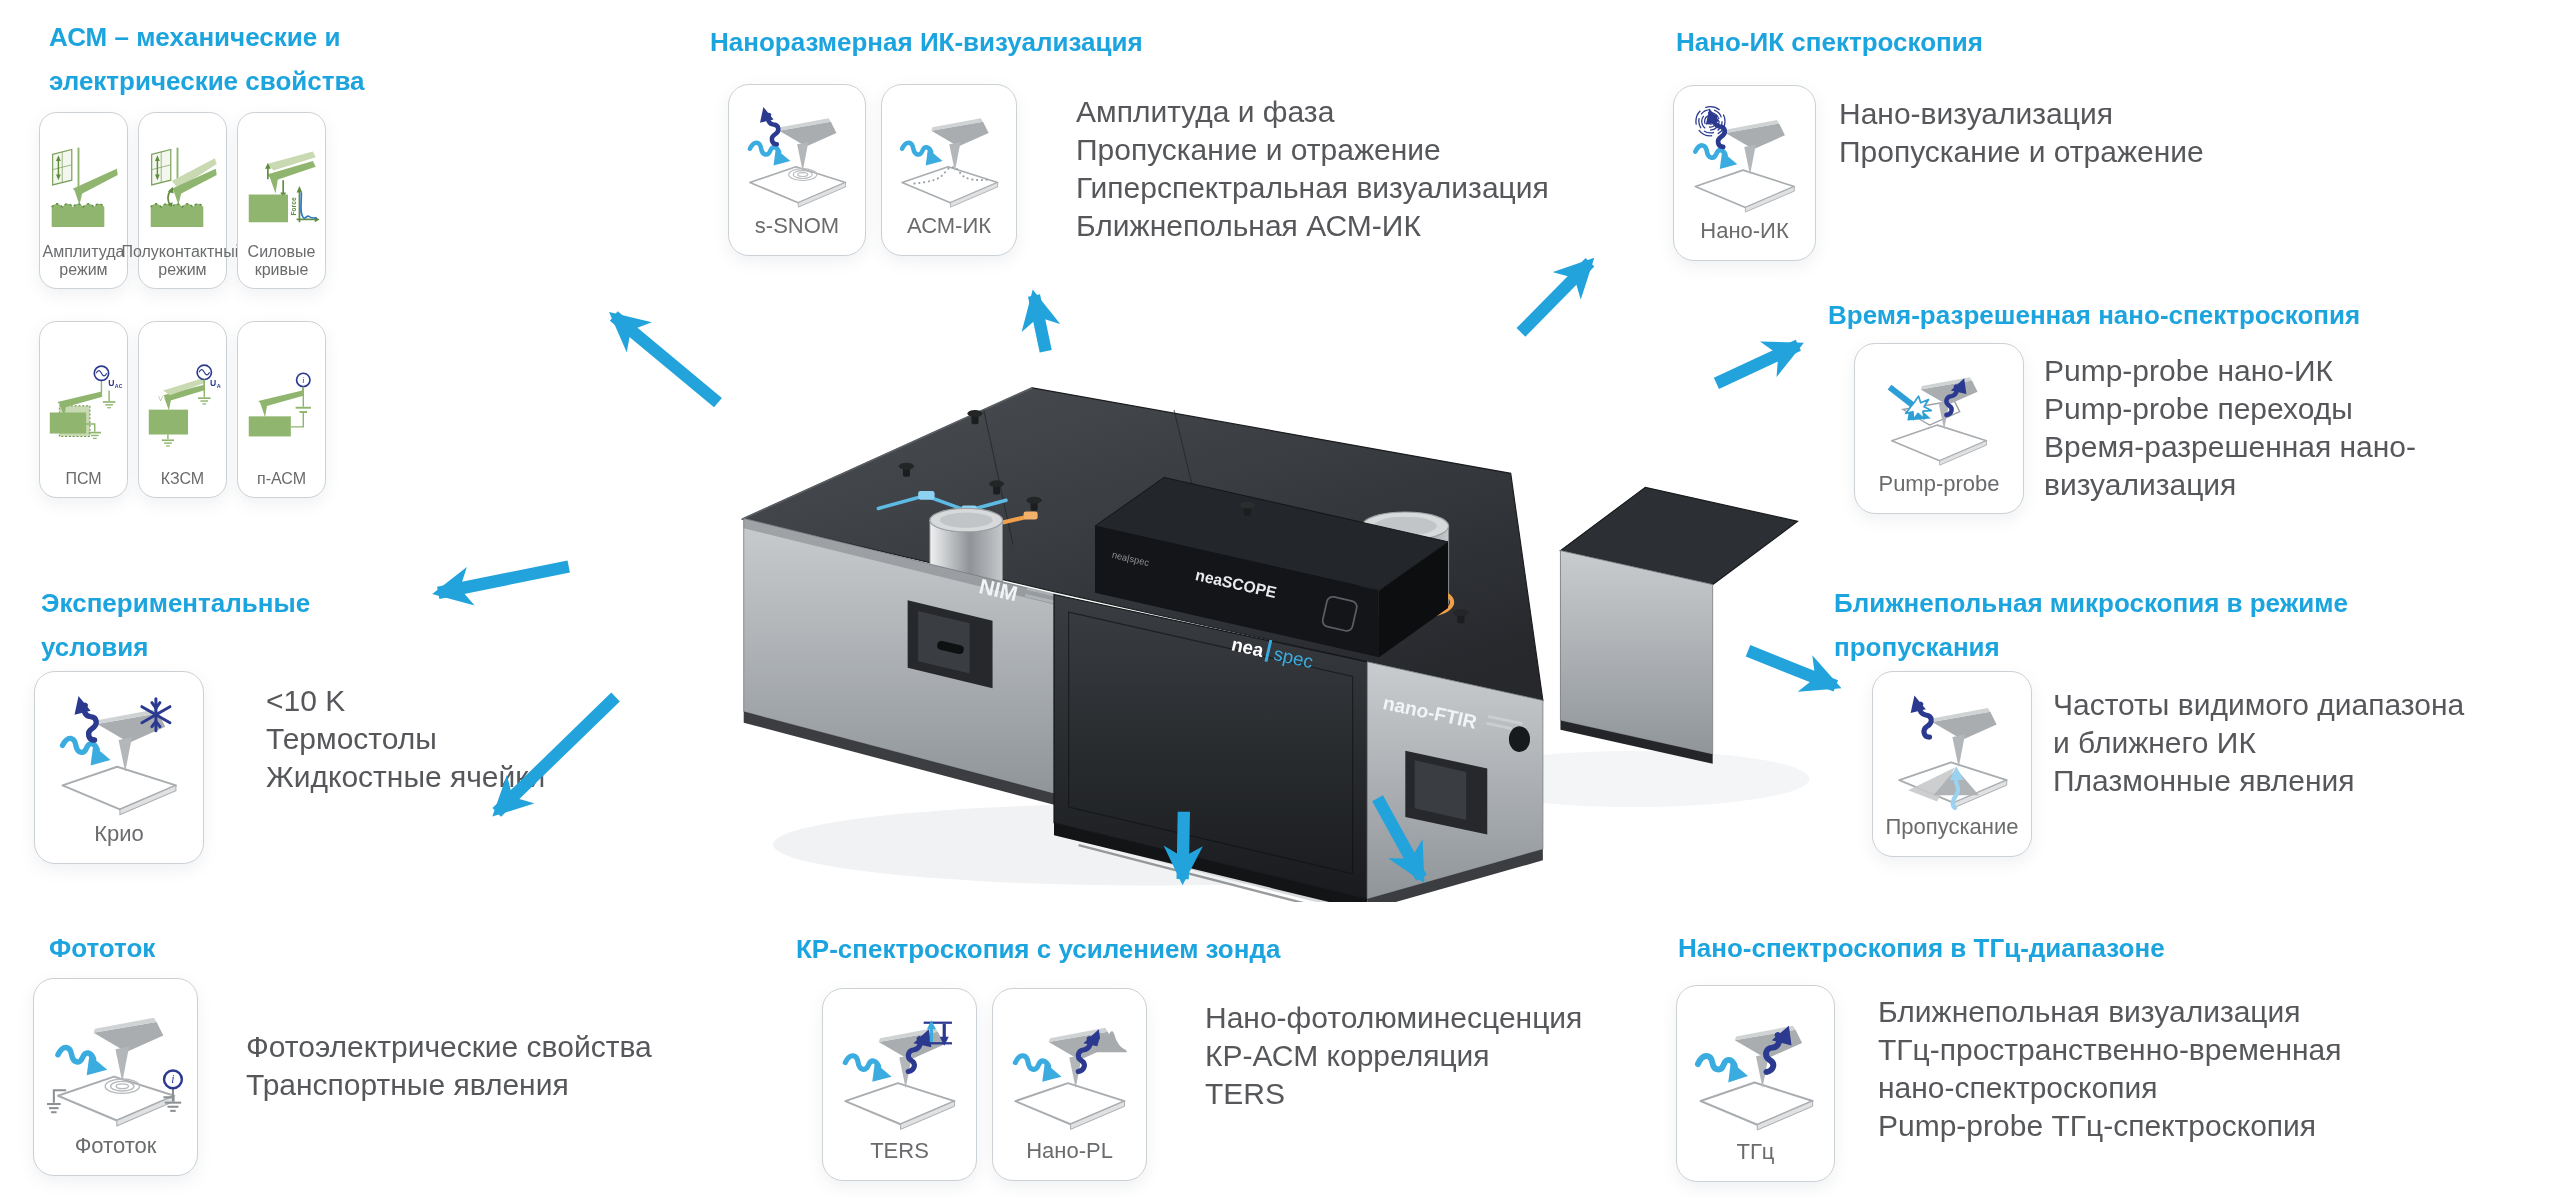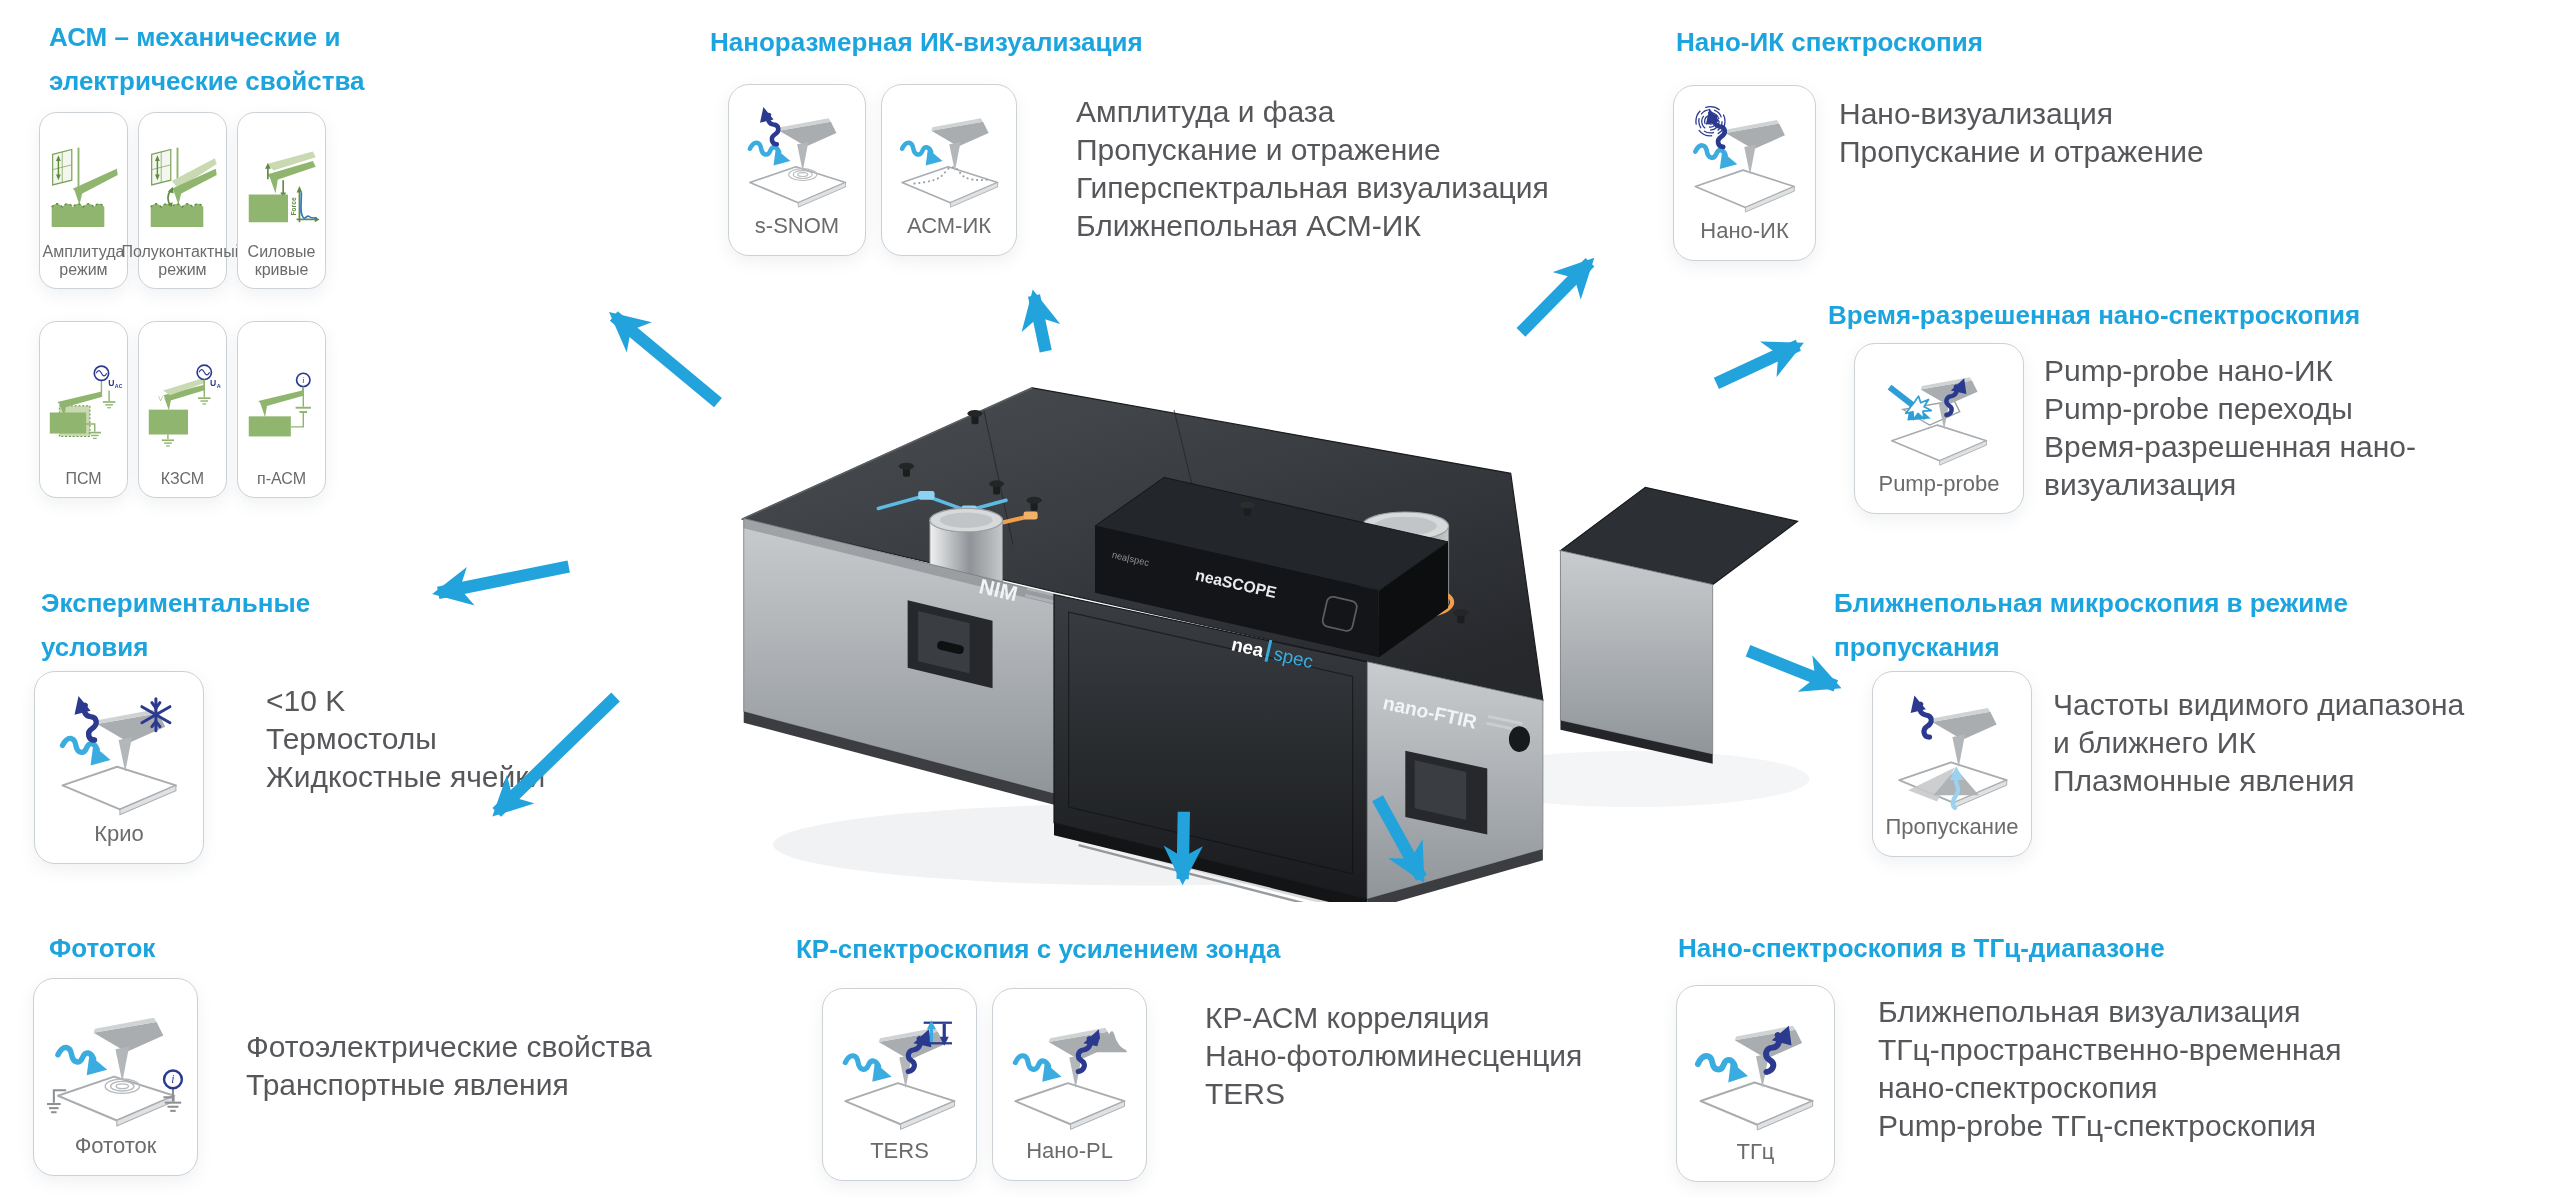--- a/index.html
+++ b/index.html
@@ -442,22 +442,22 @@
           <polygon points="62,92 88,114 58,122" fill="#3bacdf"></polygon>
           <path d="M114,106 C124,104 127,94 119,89 C111,84 113,73 123,72 C131,71 135,63 131,55" fill="none" stroke="#2b3a8f" stroke-width="8" stroke-linecap="round"></path>
           <polygon points="122,62 146,40 150,68" fill="#2b3a8f"></polygon>
           <path d="M138,74 L142,74 C148,46 154,40 158,62 C160,52 166,30 172,54 C176,64 182,70 188,72 L190,76 L138,76 Z" fill="#a7abae"></path>
         </svg>
       </span>
     <span class="card-label">Нано-PL</span>
   </div>
 </div>
 <div class="bullets" style="left:1205px;top:999px;">
+  <div>Нано-фотолюминесценция</div>
   <div>КР-АСМ корреляция</div>
-  <div>Нано-фотолюминесценция</div>
   <div>TERS</div>
 </div>
 
 <div class="section-title" style="left:1678px;top:926px;">
   <div>Нано-спектроскопия в ТГц-диапазоне</div>
 </div>
 <div class="card" style="left:1676px;top:985px;width:159px;height:197px;">
   <span class="icon">
       <svg viewBox="0 0 200 200" xmlns="http://www.w3.org/2000/svg">
         <path d="M16,152 L98,124 L186,152 L102,188 Z" fill="#ffffff" stroke="#a9adb0" stroke-width="3" stroke-linejoin="round"></path>

